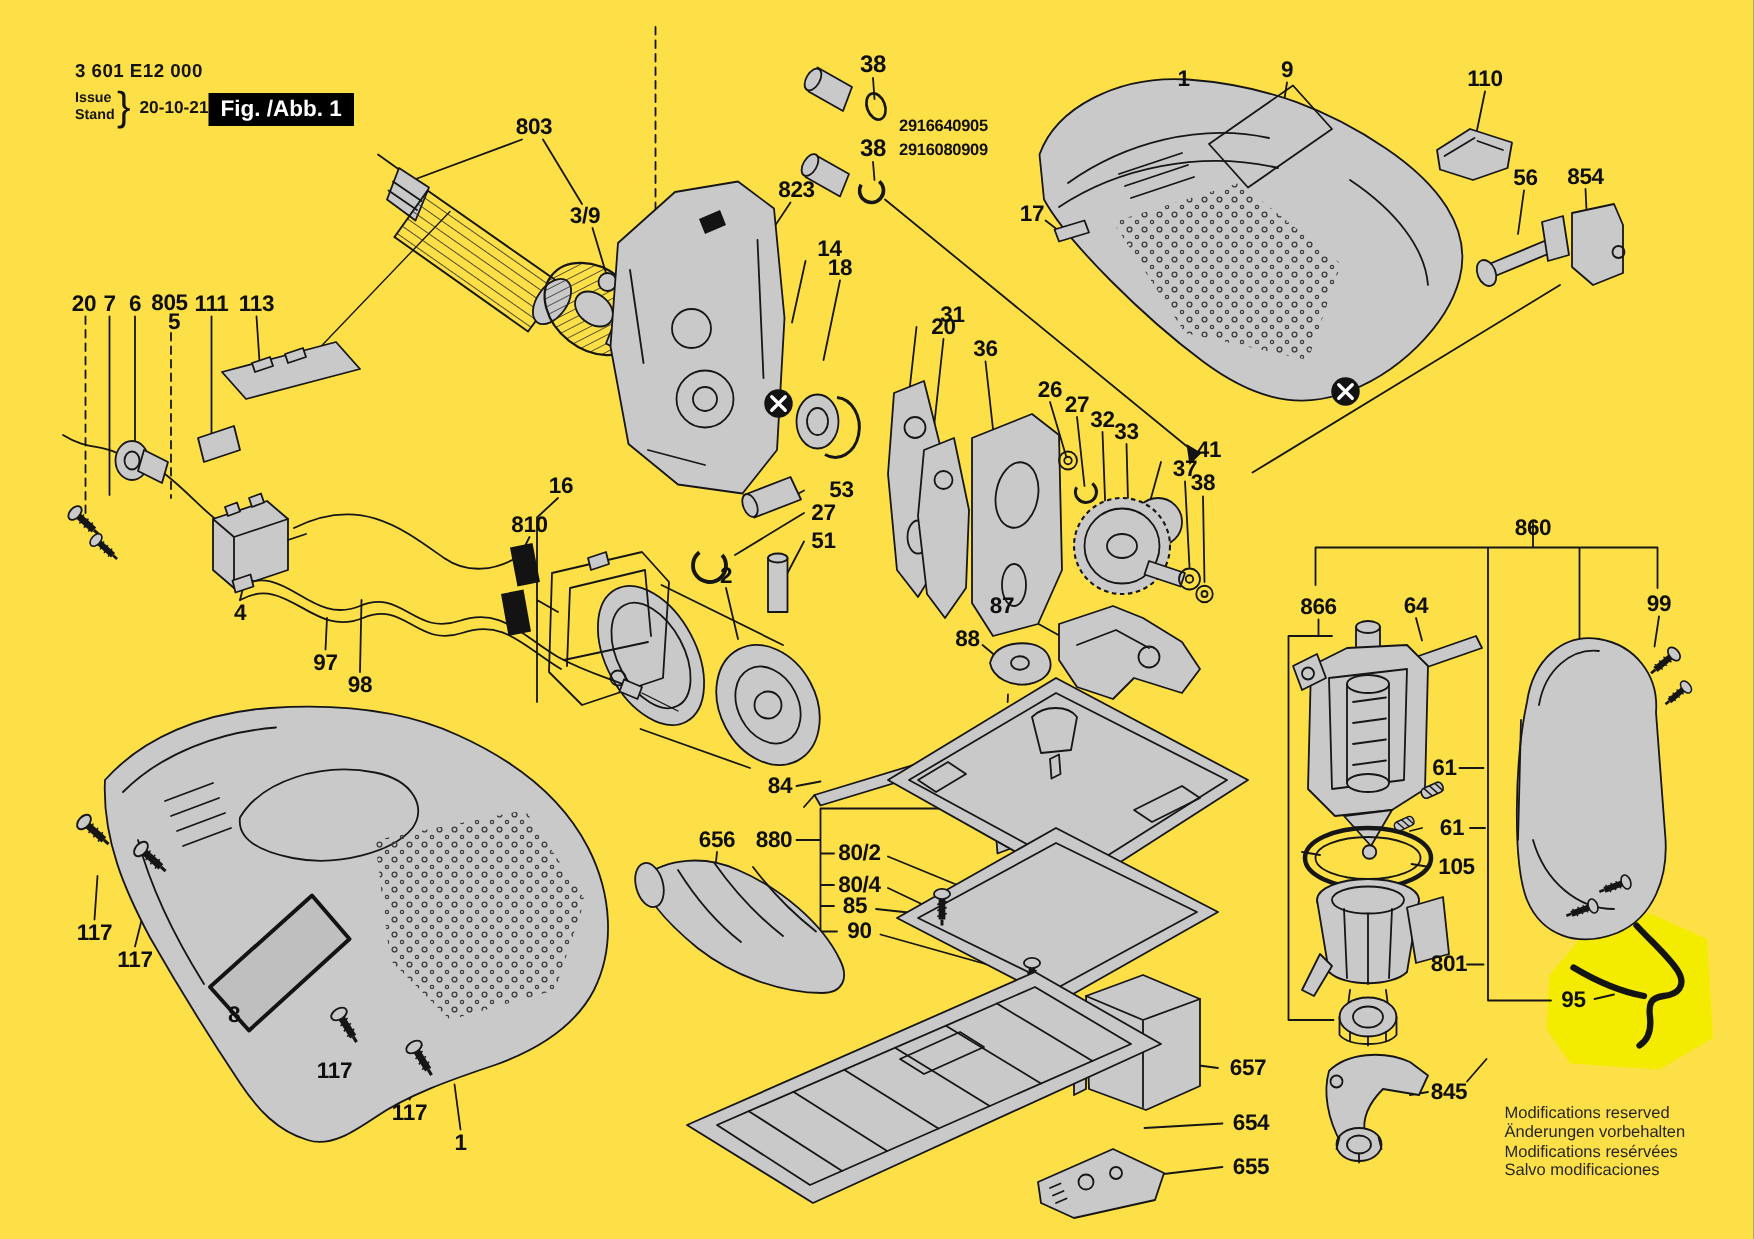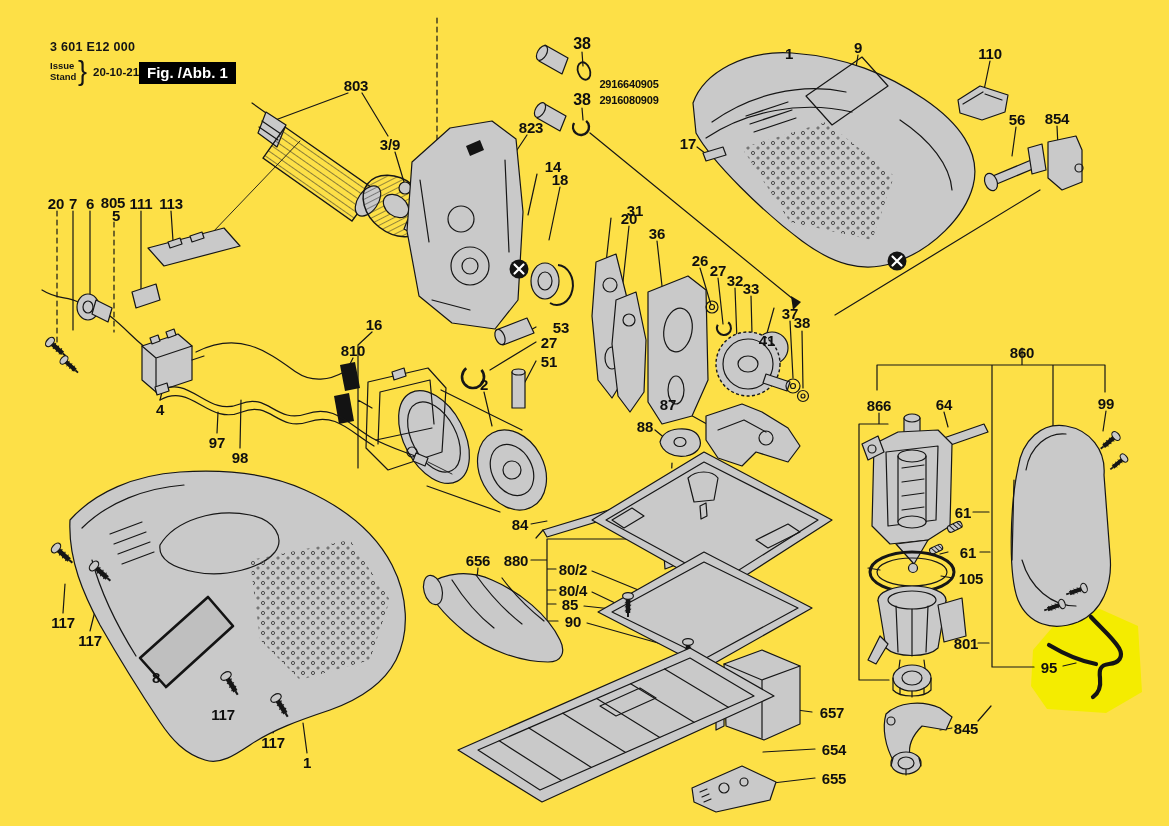--- a/index.html
+++ b/index.html
@@ -324,21 +324,21 @@
       <div class="callout" style="left: 116px; top: 215px;">5</div>
       <div class="callout" style="left: 141px; top: 203px;">111</div>
       <div class="callout" style="left: 171px; top: 203px;">113</div>
       <div class="callout" style="left: 611px; top: 210px; margin-left: 24px;">31</div>
       <div class="callout" style="left: 629px; top: 218px;">20</div>
       <div class="callout" style="left: 657px; top: 233px;">36</div>
       <div class="callout" style="left: 700px; top: 260px;">26</div>
       <div class="callout" style="left: 718px; top: 270px;">27</div>
       <div class="callout" style="left: 735px; top: 280px;">32</div>
       <div class="callout" style="left: 751px; top: 288px;">33</div>
-      <div class="callout" style="left: 767px; top: 300px; margin-top: 40px;">41</div>
+      <div class="callout" style="left: 806px; top: 300px;">41</div>
       <div class="callout" style="left: 790px; top: 313px;">37</div>
       <div class="callout" style="left: 802px; top: 322px;">38</div>
       <div class="callout" style="left: 374px; top: 324px;">16</div>
       <div class="callout" style="left: 353px; top: 350px;">810</div>
       <div class="callout" style="left: 549px; top: 327px; padding-left: 24px;">53</div>
       <div class="callout" style="left: 549px; top: 342px;">27</div>
       <div class="callout" style="left: 549px; top: 361px;">51</div>
       <div class="callout" style="left: 484px; top: 384px;">2</div>
       <div class="callout" style="left: 160px; top: 409px;">4</div>
       <div class="callout" style="left: 217px; top: 442px;">97</div>
@@ -366,14 +366,20 @@
       <div class="callout" style="left: 1049px; top: 667px;">95</div>
       <div class="callout" style="left: 966px; top: 728px; text-align: center;">845</div>
       <div class="callout" style="left: 63px; top: 622px;">117</div>
       <div class="callout" style="left: 90px; top: 640px;">117</div>
       <div class="callout" style="left: 156px; top: 677px;">8</div>
       <div class="callout" style="left: 223px; top: 714px;">117</div>
       <div class="callout" style="left: 273px; top: 742px;">117</div>
       <div class="callout" style="left: 307px; top: 762px;">1</div>
     </div>
 
-
+<div class="footer">
+  <div>Modifications reserved</div>
+  <div>Änderungen vorbehalten</div>
+  <div>Modifications resérvées</div>
+  <div>Salvo modificaciones</div>
 </div>
 
+</div>
+
 </body></html>

